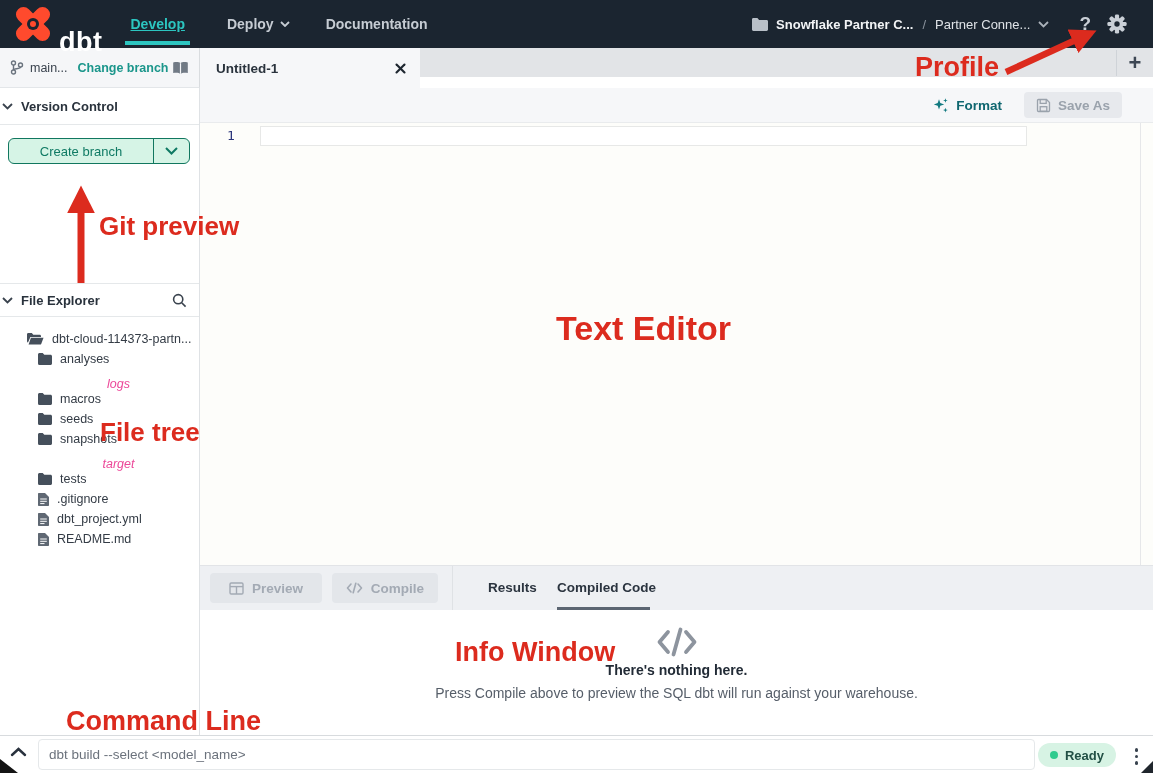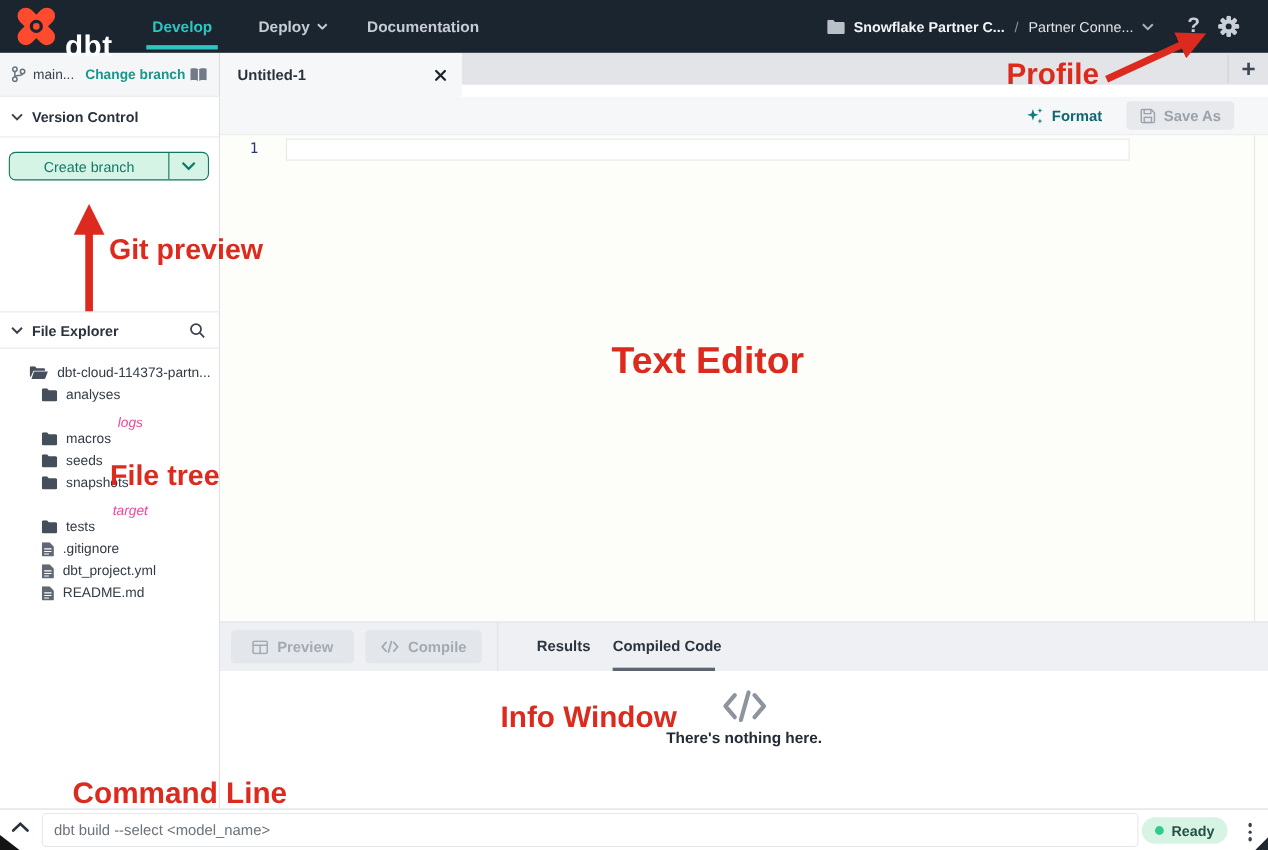--- a/index.html
+++ b/index.html
@@ -13,21 +13,21 @@
   .logo-mark { position:relative; width:38px; height:38px; flex:0 0 38px; }
   .logo-bar { position:absolute; left:50%; top:50%; width:42px; height:15px; border-radius:8px; background:#ff4a2d; }
   .logo-bar.b1 { transform:translate(-50%,-50%) rotate(45deg); }
   .logo-bar.b2 { transform:translate(-50%,-50%) rotate(-45deg); }
   .logo-hole { position:absolute; left:50%; top:50%; width:12px; height:12px; border-radius:50%; background:#1b2530; transform:translate(-50%,-50%); }
   .logo-dot { position:absolute; left:50%; top:50%; width:6px; height:6px; border-radius:50%; background:#ff4a2d; transform:translate(-50%,-50%); }
   .logo-text { color:#fff; font-size:27px; font-weight:700; margin-left:7px; letter-spacing:.5px;margin-top:36px; }
   .nav-item { position:relative; color:#c6ccd3; font-size:14px; font-weight:600; display:flex; align-items:center; gap:6px; cursor:pointer; }
   .nav-item.active { color:#2cc5c0; }
   .nav-item.active::after { content:""; position:absolute; left:-5px; right:-5px; bottom:-13px; height:4px; background:#2cc5c0; }
-  .nav-develop { margin-left:36px; }
+  .nav-develop { margin-left:28px;text-decoration:underline; }
   .nav-deploy { margin-left:42px; }
   .nav-docs { margin-left:36px; }
   .crumbs { margin-left:auto; display:flex; align-items:center; color:#e6e9ec; font-size:13px; }
   .crumb-folder { margin-right:8px; display:flex; }
   .crumb-project { font-weight:700; color:#f2f4f6; }
   .crumb-sep { color:#8b939d; margin:0 9px; }
   .crumb-env { color:#dfe3e7; font-weight:400; }
   .crumb-chev { margin-left:8px; color:#aab1b9; display:flex; }
   .help-q { margin-left:30px; color:#c9cfd6; font-size:19px; font-weight:800; cursor:pointer; }
   .gear { margin-left:16px; margin-right:26px; display:flex; cursor:pointer; }
@@ -53,21 +53,21 @@
   .saveas-btn { display:flex; align-items:center; gap:7px; background:#e7e9ed; color:#9aa2ac; font-size:13.5px; font-weight:600; height:26px; padding:0 12px; border-radius:4px; margin-right:31px; cursor:default; }
 
   
   .editor { position:absolute; left:200px; top:123px; width:953px; height:442px; background:#fdfdfa; }
   .line-no { position:absolute; left:27px; top:5px; font-family:"DejaVu Sans Mono", monospace; font-size:13px; color:#2a357a; }
   .active-line { position:absolute; left:60px; top:3px; width:767px; height:20px; background:#fff; border:1px solid #e7e8e7; }
   .scroll-track { position:absolute; right:12px; top:0; width:1px; height:100%; background:#e6e7e9; }
 
   
   .sidebar { position:absolute; left:0; top:88px; width:200px; height:647px; background:#fff; border-right:1px solid #dfe2e5; }
-  .vc-header, .fe-header { display:flex; align-items:center; gap:8px; padding-left:10px; font-size:13px; font-weight:700; color:#29323c; }
+  .vc-header, .fe-header { display:flex; align-items:center; gap:8px; padding-left:2px; font-size:13px; font-weight:700; color:#29323c; }
   .vc-header { height:37px; border-bottom:1px solid #e5e8ea; cursor:pointer; }
   .create-branch { position:absolute; left:8px; top:50px; width:182px; height:26px; display:flex; background:#d6f4e6; border:1px solid #11775f; border-radius:6px; overflow:hidden; cursor:pointer; }
   .cb-main { flex:1; display:flex; align-items:center; justify-content:center; font-size:13px; color:#0f7a64; border-right:1px solid #11775f; }
   .cb-chev { width:35px; display:flex; align-items:center; justify-content:center; color:#0f7a64; }
   .fe-section { position:absolute; left:0; top:195px; right:0; }
   .fe-header { height:34px; border-top:1px solid #e5e8ea; border-bottom:1px solid #e5e8ea; cursor:pointer; }
   .fe-search { margin-left:auto; margin-right:12px; display:flex; cursor:pointer; }
   .tree { margin-top:12px; }
   .tree-row { height:20px; display:flex; align-items:center; gap:8px; font-size:12.5px; color:#333b45; cursor:pointer; }
   .tree-row.root { padding-left:27px; }
@@ -365,20 +365,21 @@
     <span class="ptab-underline"></span>
   </div>
 
   <div class="info-area">
     <svg width="44" height="32" viewBox="0 0 44 32" fill="none" stroke="#8d949e" stroke-width="3.8" stroke-linecap="round" stroke-linejoin="round">
         <polyline points="13,6 4.5,16 13,26"></polyline>
         <polyline points="31,6 39.5,16 31,26"></polyline>
         <line x1="25.5" y1="3.5" x2="18.5" y2="28.5"></line>
       </svg>
     <div class="info-title">There's nothing here.</div>
+    <div class="info-sub">Press Compile above to preview the SQL dbt will run against your warehouse.</div>
   </div>
 
   <div class="command-bar">
     <span class="cmd-chevron">
       <svg width="17" height="10" viewBox="0 0 17 10" fill="none" stroke="#29323e" stroke-width="2.4" stroke-linecap="round">
           <polyline points="2,8 8.5,2 15,8"></polyline>
         </svg>
     </span>
     <input class="cmd-input" type="text" placeholder="dbt build --select &lt;model_name&gt;" style="">
     <span class="ready-pill">

